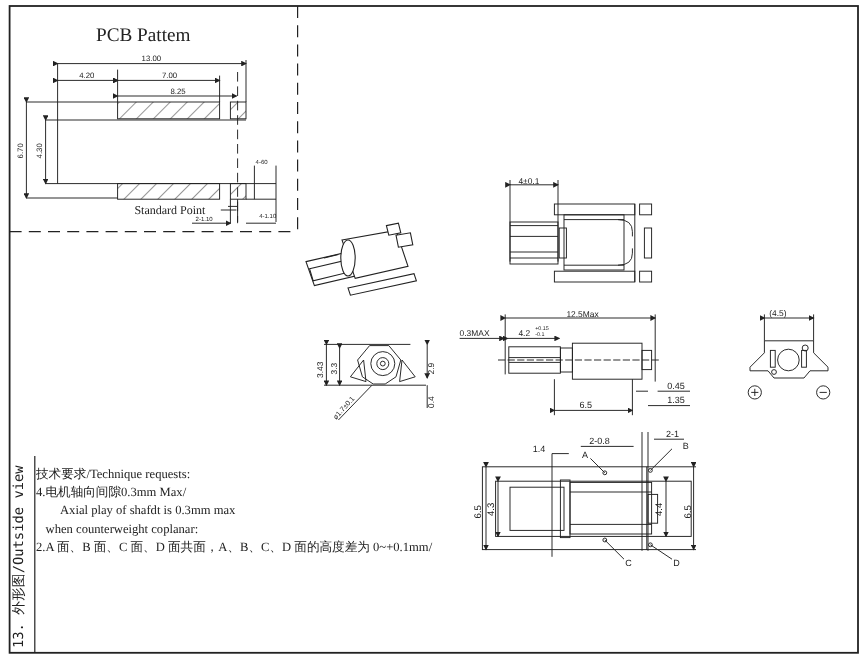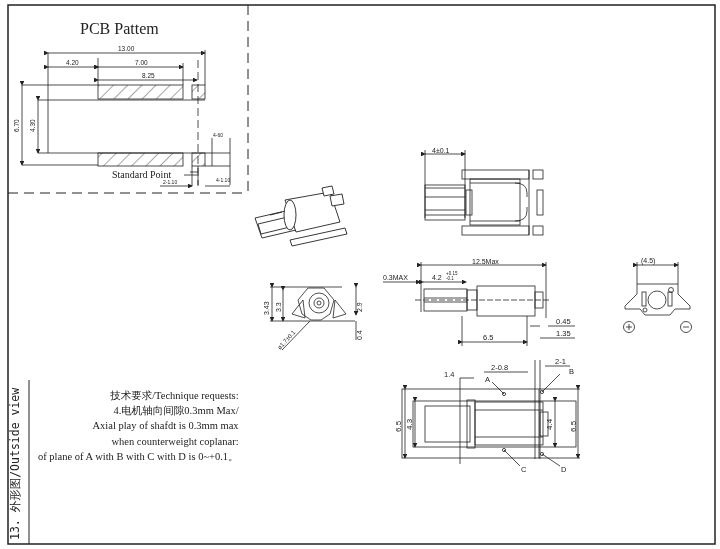--- a/index.html
+++ b/index.html
@@ -1,20 +1,20 @@
 <!DOCTYPE html>
 <html><head>
 <meta charset="utf-8">
 <style>
   html,body{margin:0;padding:0;background:#fff;}
   body{width:720px;height:549px;position:relative;overflow:hidden;font-family:"Liberation Serif",serif;color:#111;}
   svg{position:absolute;left:0;top:0;}
   .t-serif{font-family:"Liberation Serif",serif;}
   .t-sans{font-family:"Liberation Sans",sans-serif;}
-  .notes{position:absolute;left:30px;top:388px;font-family:"Liberation Serif",serif;font-size:10.5px;line-height:15.2px;color:#222;text-align:right;}
+  .notes{position:absolute;left:30px;top:388px;font-family:"Liberation Serif",serif;font-size:10.5px;line-height:15.2px;color:#222;}
   .notes div{white-space:nowrap;}
   .side{position:absolute;left:-60px;top:455px;width:150px;height:20px;transform:rotate(-90deg);transform-origin:center;font-family:"DejaVu Sans Mono",monospace;font-size:11.5px;color:#222;white-space:nowrap;text-align:center;line-height:20px;}
 </style>
 </head>
 <body>
 
 <svg width="720" height="549" viewBox="0 0 720 549">
   <defs>
     <pattern id="hatch" width="10" height="10" patternUnits="userSpaceOnUse" patternTransform="rotate(45)">
       <line x1="0" y1="0" x2="0" y2="10" stroke="#222" stroke-width="0.8"></line>
@@ -224,16 +224,16 @@
   <text x="569" y="374" font-size="7.5" class="t-sans" fill="#222">B</text>
   <text x="521" y="472" font-size="7.5" class="t-sans" fill="#222">C</text>
   <text x="561" y="472" font-size="7.5" class="t-sans" fill="#222">D</text>
 </svg>
 
 <div class="side">13. 外形图/Outside view</div>
 
 <div class="notes">
   <div>技术要求/Technique requests:</div>
   <div>4.电机轴向间隙0.3mm Max/</div>
-  <div style="padding-left:8px">Axial play of shafdt is 0.3mm max</div>
+  <div style="padding-left:20px">Axial play of shafdt is 0.3mm max</div>
   <div style="padding-left:8px">when counterweight coplanar:</div>
-  <div style="padding-left:8px">of plane of A with B with C with D is 0~+0.1。</div>
+  <div>2.A 面、B 面、C 面、D 面共面，A、B、C、D 面的高度差为 0~+0.1mm/</div>
 </div>
 
 </body></html>

